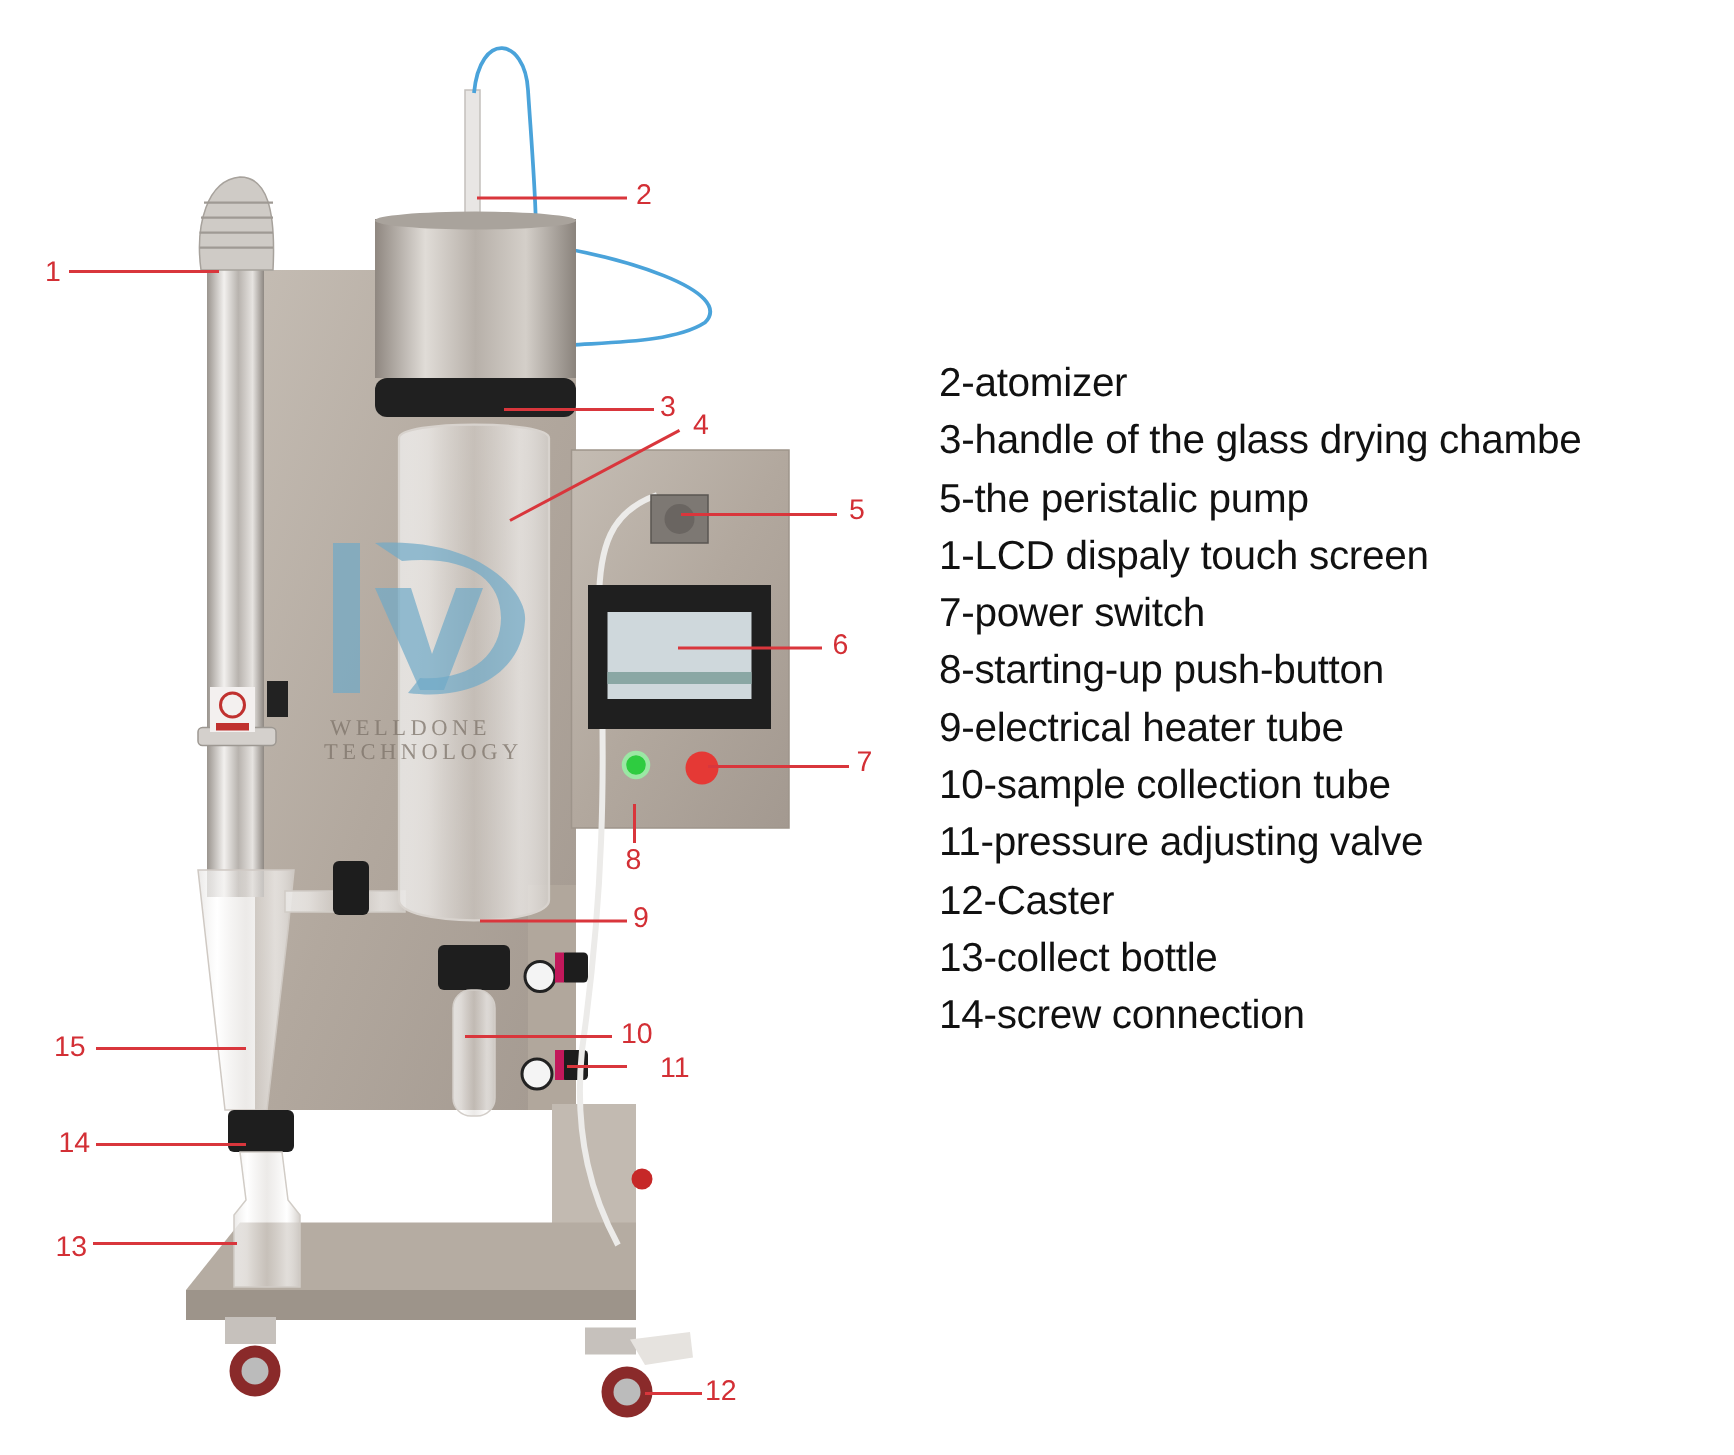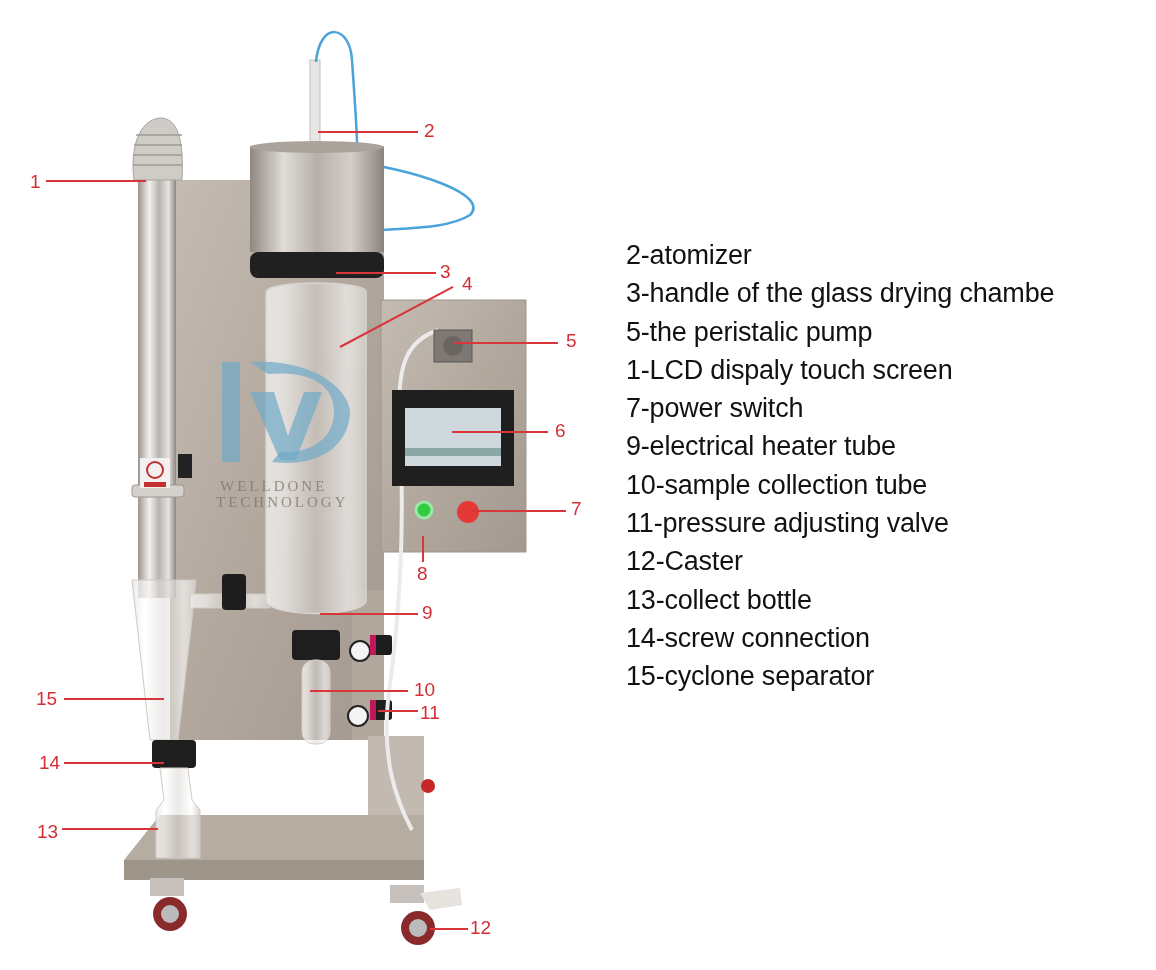--- a/index.html
+++ b/index.html
@@ -160,33 +160,33 @@
   <span class="callout-num" style="left:30px;top:172px;">1</span>
   <span class="callout-num" style="left:424px;top:121px;">2</span>
   <span class="callout-num" style="left:440px;top:262px;">3</span>
   <span class="callout-num" style="left:462px;top:274px;">4</span>
   <span class="callout-num" style="left:566px;top:331px;">5</span>
   <span class="callout-num" style="left:555px;top:421px;">6</span>
   <span class="callout-num" style="left:571px;top:499px;">7</span>
   <span class="callout-num" style="left:417px;top:564px;">8</span>
   <span class="callout-num" style="left:422px;top:603px;">9</span>
   <span class="callout-num" style="left:414px;top:680px;">10</span>
-  <span class="callout-num" style="left:420px;top:703px;">11</span>
+  <span class="callout-num" style="left:440px;top:703px;">11</span>
   <span class="callout-num" style="left:470px;top:918px;">12</span>
   <span class="callout-num" style="left:37px;top:822px;">13</span>
   <span class="callout-num" style="left:39px;top:753px;">14</span>
   <span class="callout-num" style="left:36px;top:689px;">15</span>
 
   <div class="legend">
     <div class="legend-item">2-atomizer</div>
     <div class="legend-item">3-handle of the glass drying chambe</div>
     <div class="legend-item">5-the peristalic pump</div>
     <div class="legend-item">1-LCD dispaly touch screen</div>
     <div class="legend-item">7-power switch</div>
+    <div class="legend-item">8-starting-up push-button</div>
     <div class="legend-item">9-electrical heater tube</div>
     <div class="legend-item">10-sample collection tube</div>
     <div class="legend-item">11-pressure adjusting valve</div>
     <div class="legend-item">12-Caster</div>
     <div class="legend-item">13-collect bottle</div>
     <div class="legend-item">14-screw connection</div>
-    <div class="legend-item">15-cyclone separator</div>
   </div>
 </div>
 
 </body></html>

